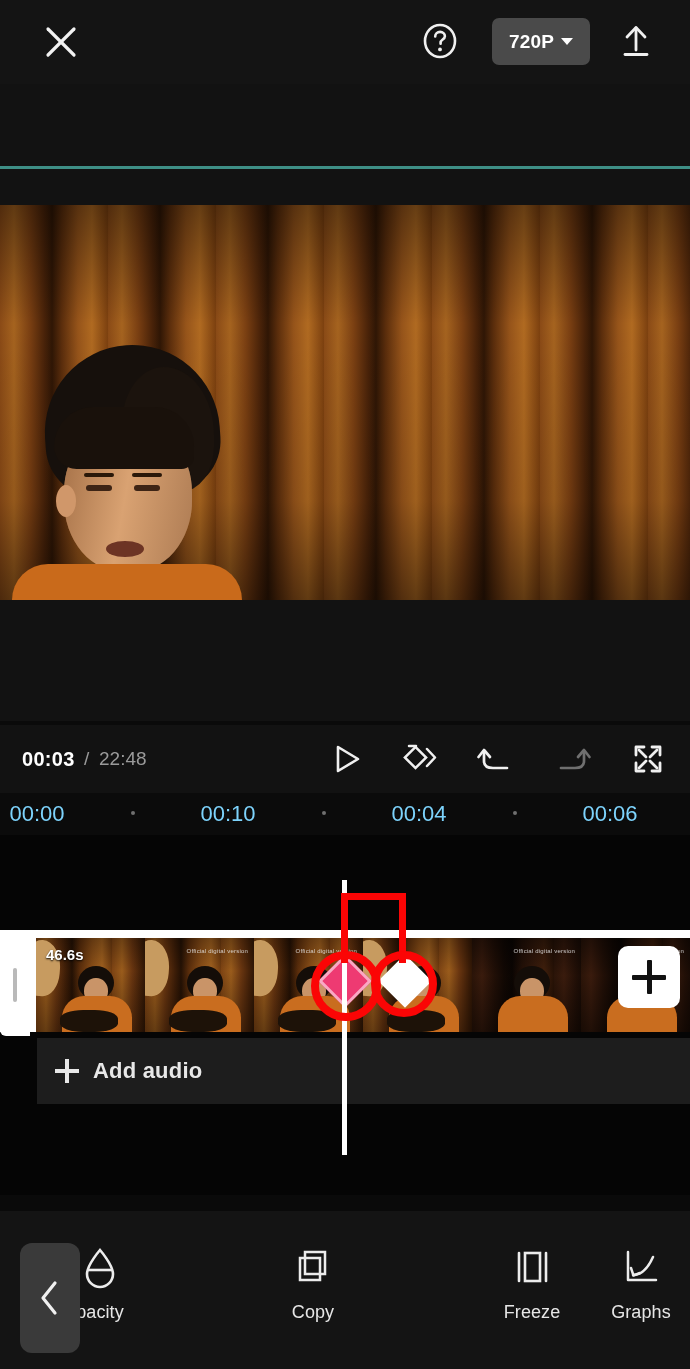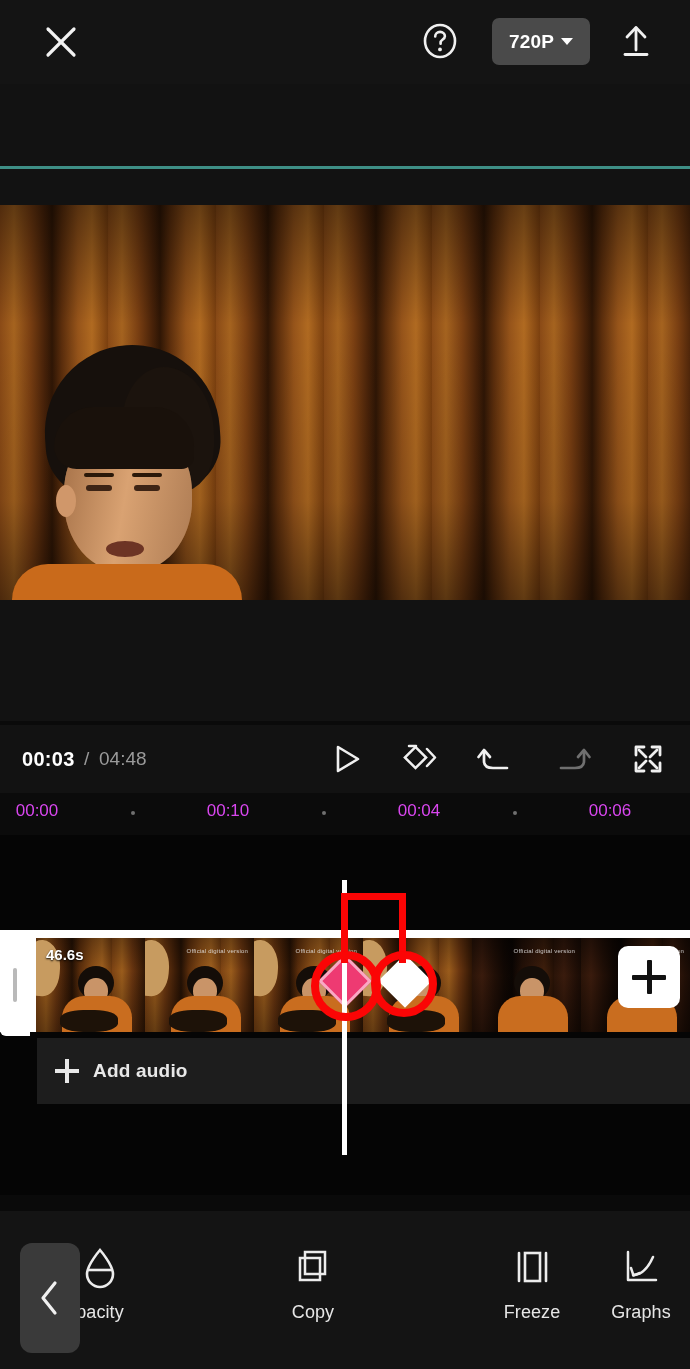--- a/index.html
+++ b/index.html
@@ -185,21 +185,21 @@
   }
 
   
   .ruler {
     position:absolute; top:793px; left:0;
     width:690px; height:42px;
     background:#0b0b0b;
   }
   .tick-label {
     position:absolute; top:8px;
-    color:#d946ef; font-size:17px;
+    color:#7dd3fc; font-size:22px;
     transform:translateX(-50%);
     white-space:nowrap;
   }
   .tick-dot {
     position:absolute; top:18px;
     width:4px; height:4px;
     background:#707070; border-radius:50%;
     transform:translateX(-50%);
   }
 
@@ -327,21 +327,21 @@
   .audio-track {
     position:absolute; top:203px; left:37px;
     width:653px; height:66px;
     background:#1d1d1d;
     display:flex; align-items:center;
     padding-left:18px; gap:14px;
   }
   .aud-plus { position:relative; width:24px; height:24px; }
   .aud-plus .h { position:absolute; top:10px; left:0; width:24px; height:4px; background:#e8e8e8; }
   .aud-plus .v { position:absolute; left:10px; top:0; width:4px; height:24px; background:#e8e8e8; }
-  .aud-label { color:#e8e8e8; font-size:19px; font-weight:bold; letter-spacing:.2px; }
+  .aud-label { color:#e8e8e8; font-size:22px; font-weight:bold; letter-spacing:.2px; }
 
   
   .playhead {
     position:absolute; left:342px; top:880px;
     width:5px; height:275px;
     background:#fff;
     z-index:20;
   }
 
   
@@ -435,21 +435,21 @@
         <div class="eye r"></div>
         <div class="mouth"></div>
         <div class="shoulder"></div>
       </div>
     </div>
   </div>
 
   <div class="playbar">
     <span class="time-cur">00:03</span>
     <span class="time-sep">/</span>
-    <span class="time-total">04:48</span>
+    <span class="time-total">22:48</span>
 
     <div class="pb-icon" style="left:324px">
       <svg width="40" height="40" viewBox="0 0 40 40">
         <polygon points="12,8 32,20 12,32" fill="none" stroke="#f0f0f0" stroke-width="2.6" stroke-linejoin="round"></polygon>
       </svg>
     </div>
 
     <div class="pb-icon" style="left:398px">
       <svg width="42" height="40" viewBox="0 0 42 40">
         <rect x="9" y="11" width="15" height="15" transform="rotate(45 16.5 18.5)" fill="none" stroke="#f0f0f0" stroke-width="2.5"></rect>

